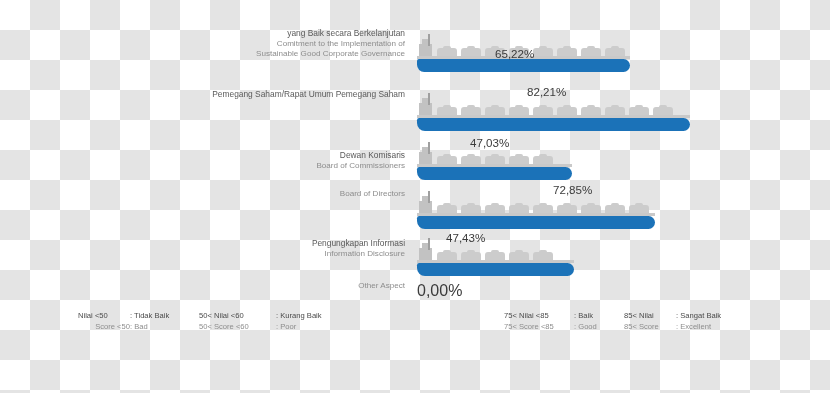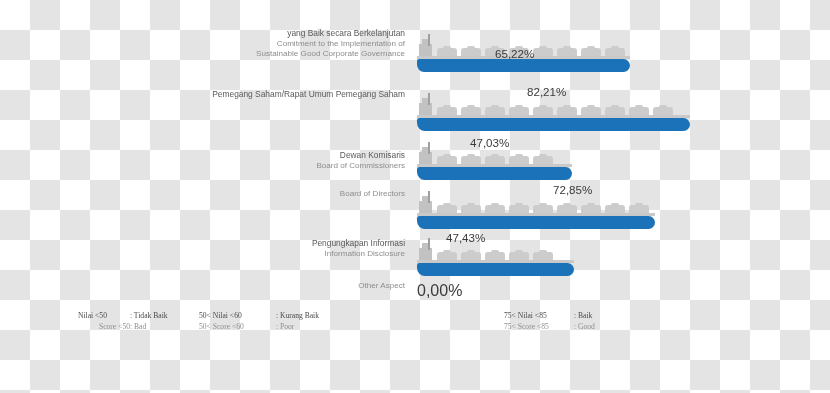--- a/index.html
+++ b/index.html
@@ -102,21 +102,20 @@
   #legend{
     position:absolute;
     left:0;top:311px;
     width:830px;height:32px;
   }
   .lg{
     position:absolute;
     font-size:7.6px;
     line-height:10.6px;
     white-space:nowrap;
-    font-family:Liberation Serif, serif;
   }
   .lg .l1{color:#4a4a4a;}
   .lg .l2{color:#8d8d8d;}
   .lg .rng{display:inline-block;}
   .lg .sep{display:inline-block;}
 </style>
 </head>
 <body>
 
 <div id="stage">
@@ -245,16 +244,20 @@
       <div><span class="l1 rng" style="display:inline-block;width:77px;">50&lt; Nilai &lt;60</span><span class="l1 sep">: Kurang Baik</span></div>
       <div><span class="l2 rng" style="display:inline-block;width:77px;">50&lt; Score &lt;60</span><span class="l2 sep">: Poor</span></div>
     </div>
 
 
     <div class="lg" style="left:504px;top:0px;">
       <div><span class="l1 rng" style="display:inline-block;width:70px;">75&lt; Nilai &lt;85</span><span class="l1 sep">: Baik</span></div>
       <div><span class="l2 rng" style="display:inline-block;width:70px;">75&lt; Score &lt;85</span><span class="l2 sep">: Good</span></div>
     </div>
 
+    <div class="lg" style="left:624px;top:0px;">
+      <div><span class="l1 rng" style="display:inline-block;width:52px;">85&lt; Nilai</span><span class="l1 sep">: Sangat Baik</span></div>
+      <div><span class="l2 rng" style="display:inline-block;width:52px;">85&lt; Score</span><span class="l2 sep">: Excellent</span></div>
+    </div>
 
   </div>
 
 </div>
 
 </body></html>

